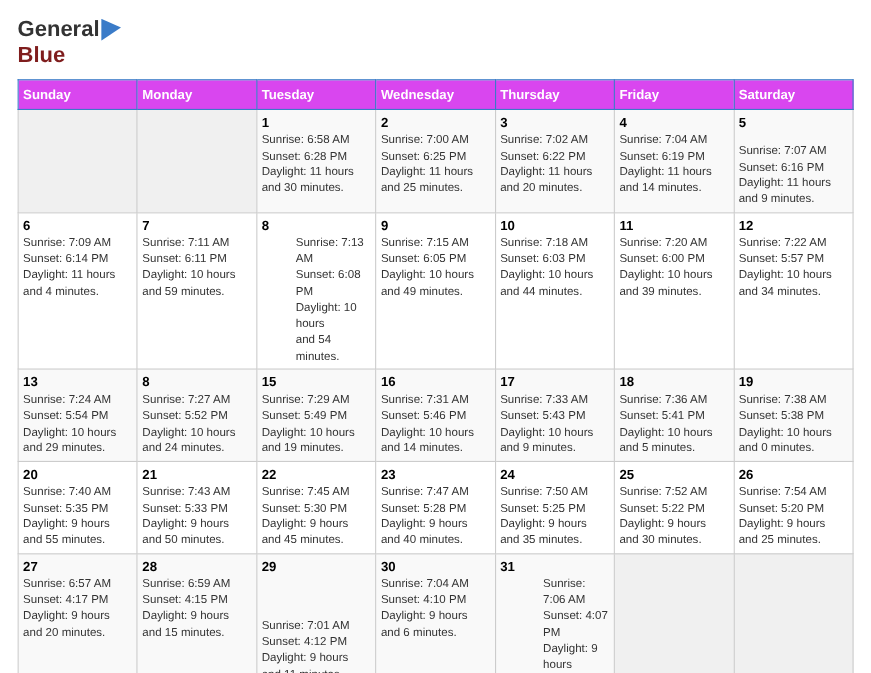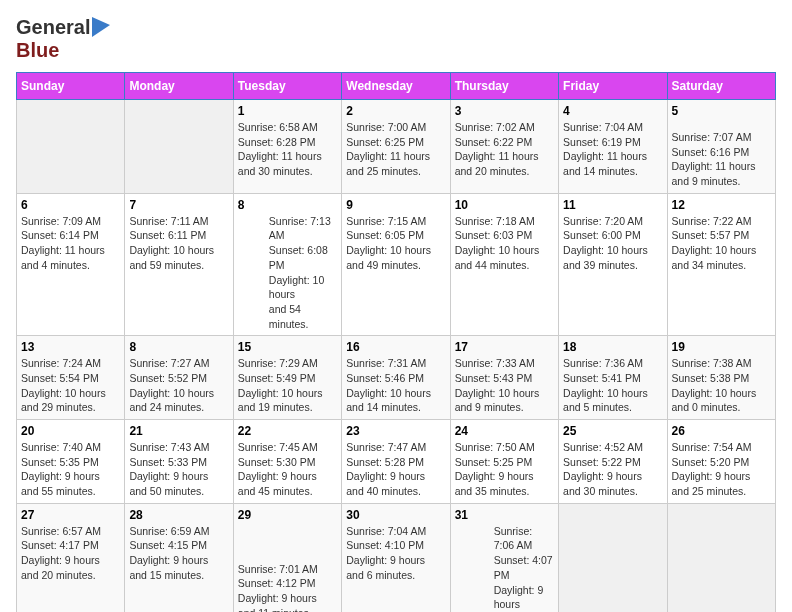--- a/index.html
+++ b/index.html
@@ -280,21 +280,21 @@
         </td>
         <td>
           <span class="day-num">24</span>
           <div class="day-info" style="white-space: pre-line;">Sunrise: 7:50 AM
 Sunset: 5:25 PM
 Daylight: 9 hours
 and 35 minutes.</div>
         </td>
         <td>
           <span class="day-num">25</span>
-          <div class="day-info" style="white-space: pre-line;">Sunrise: 4:52 AM
+          <div class="day-info" style="white-space: pre-line;">Sunrise: 7:52 AM
 Sunset: 5:22 PM
 Daylight: 9 hours
 and 30 minutes.</div>
         </td>
         <td>
           <span class="day-num">26</span>
           <div class="day-info" style="white-space: pre-line;">Sunrise: 7:54 AM
 Sunset: 5:20 PM
 Daylight: 9 hours
 and 25 minutes.</div>

